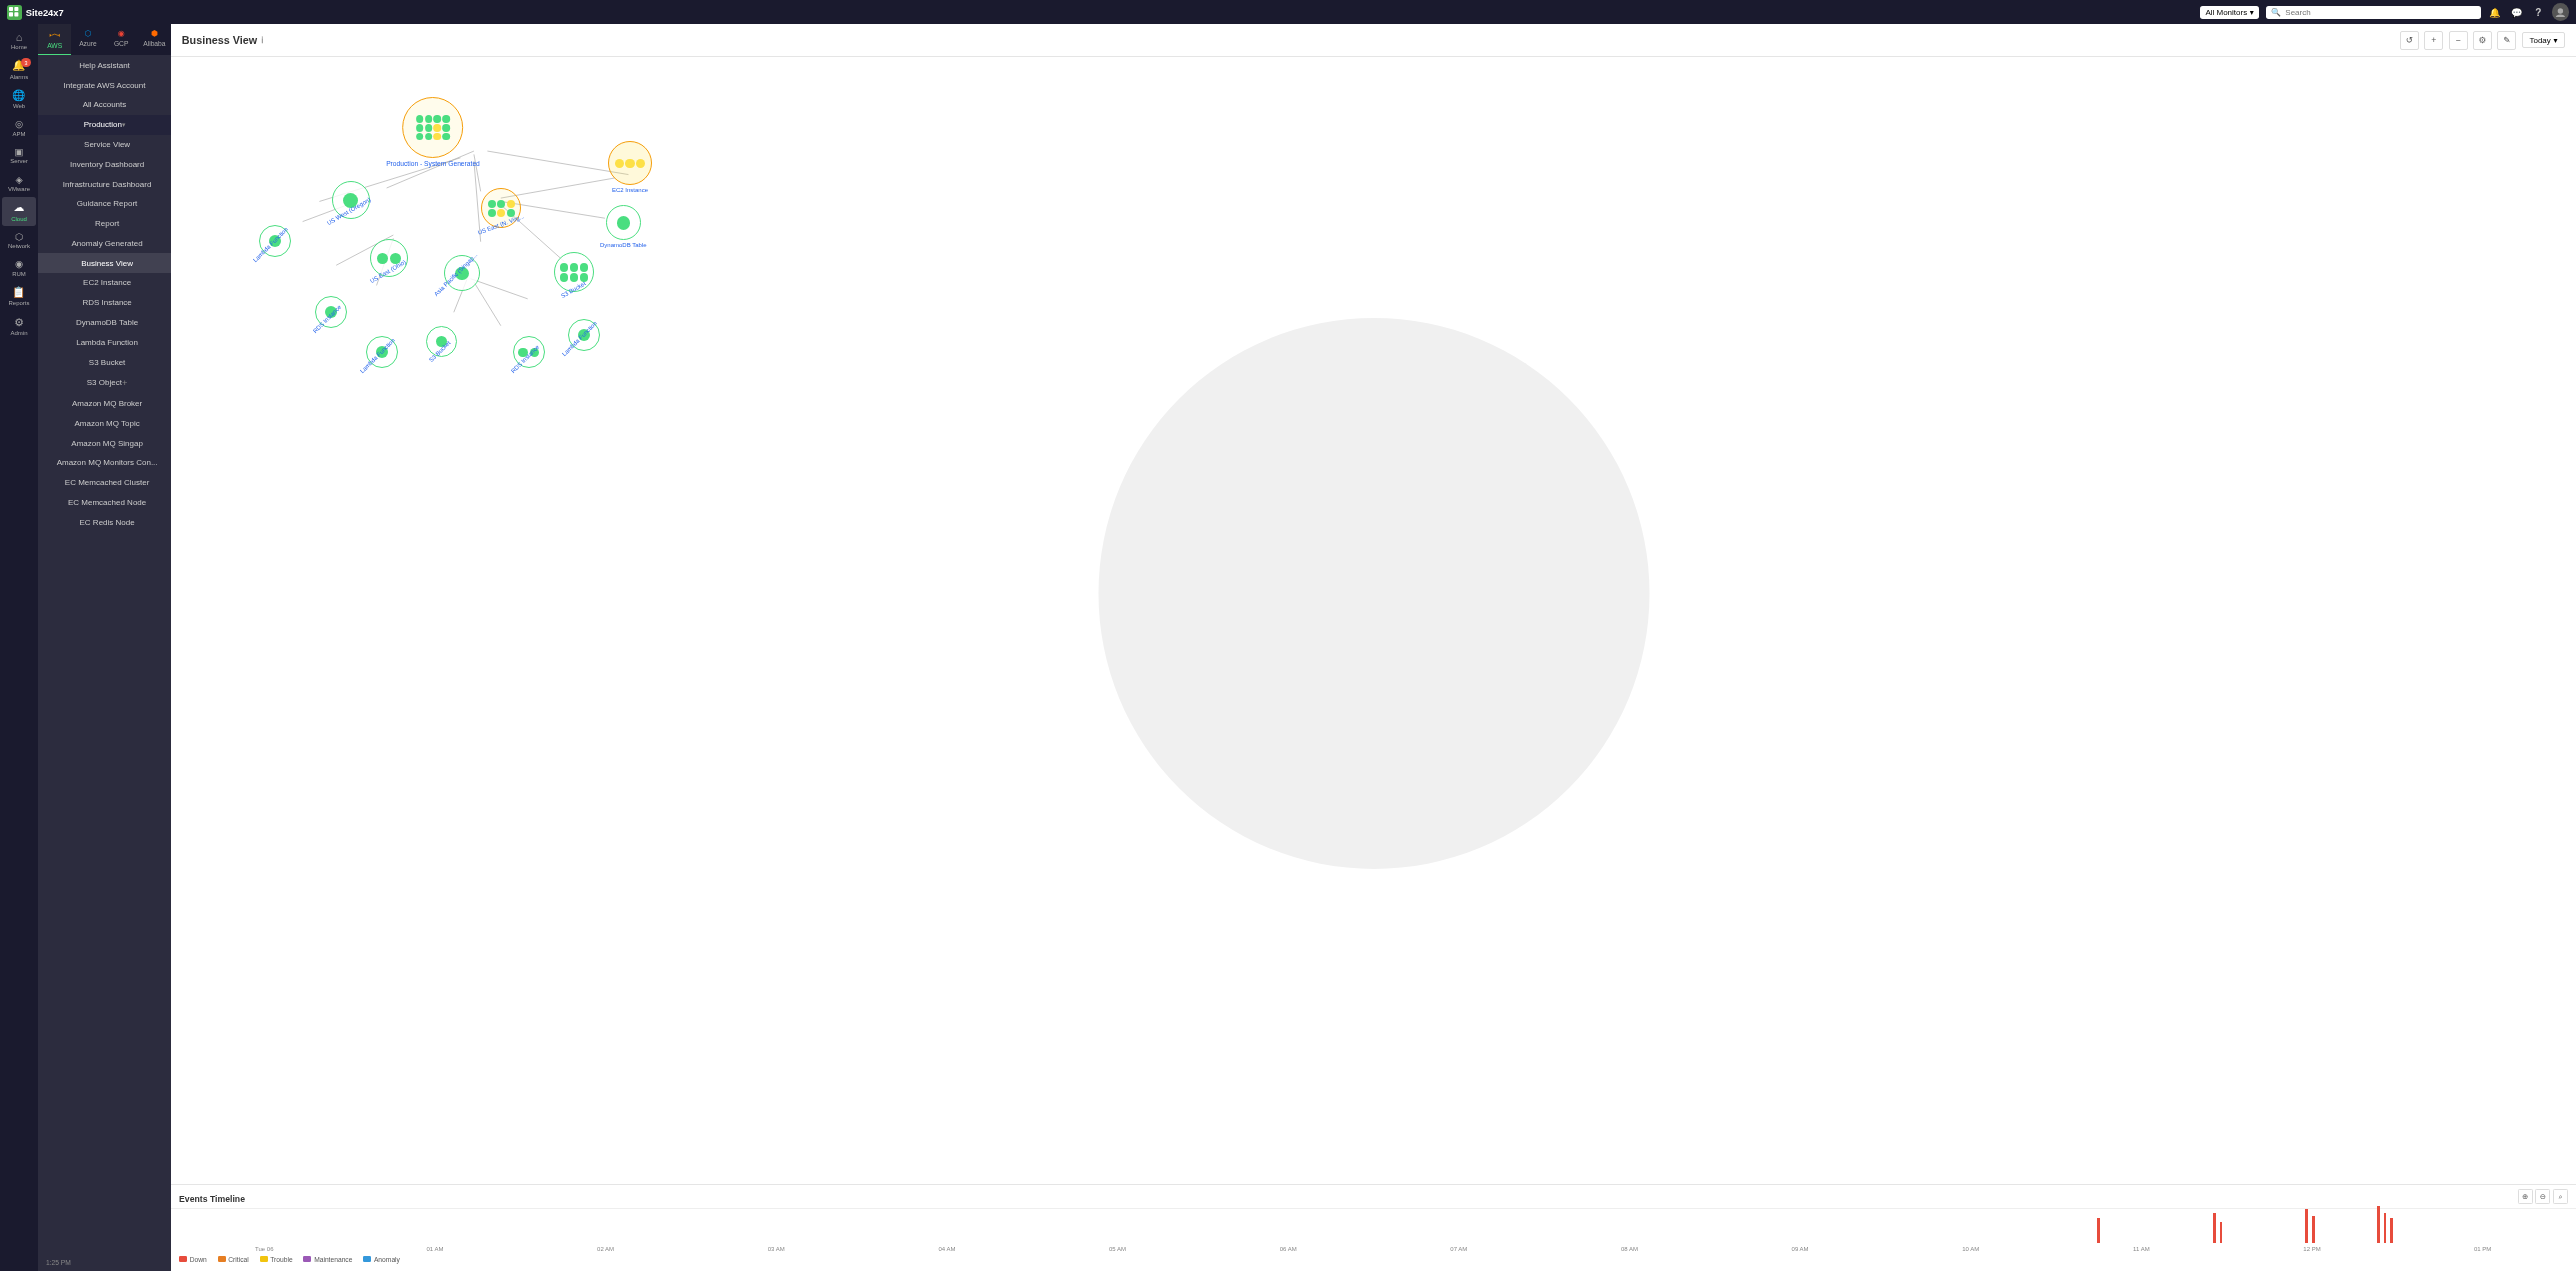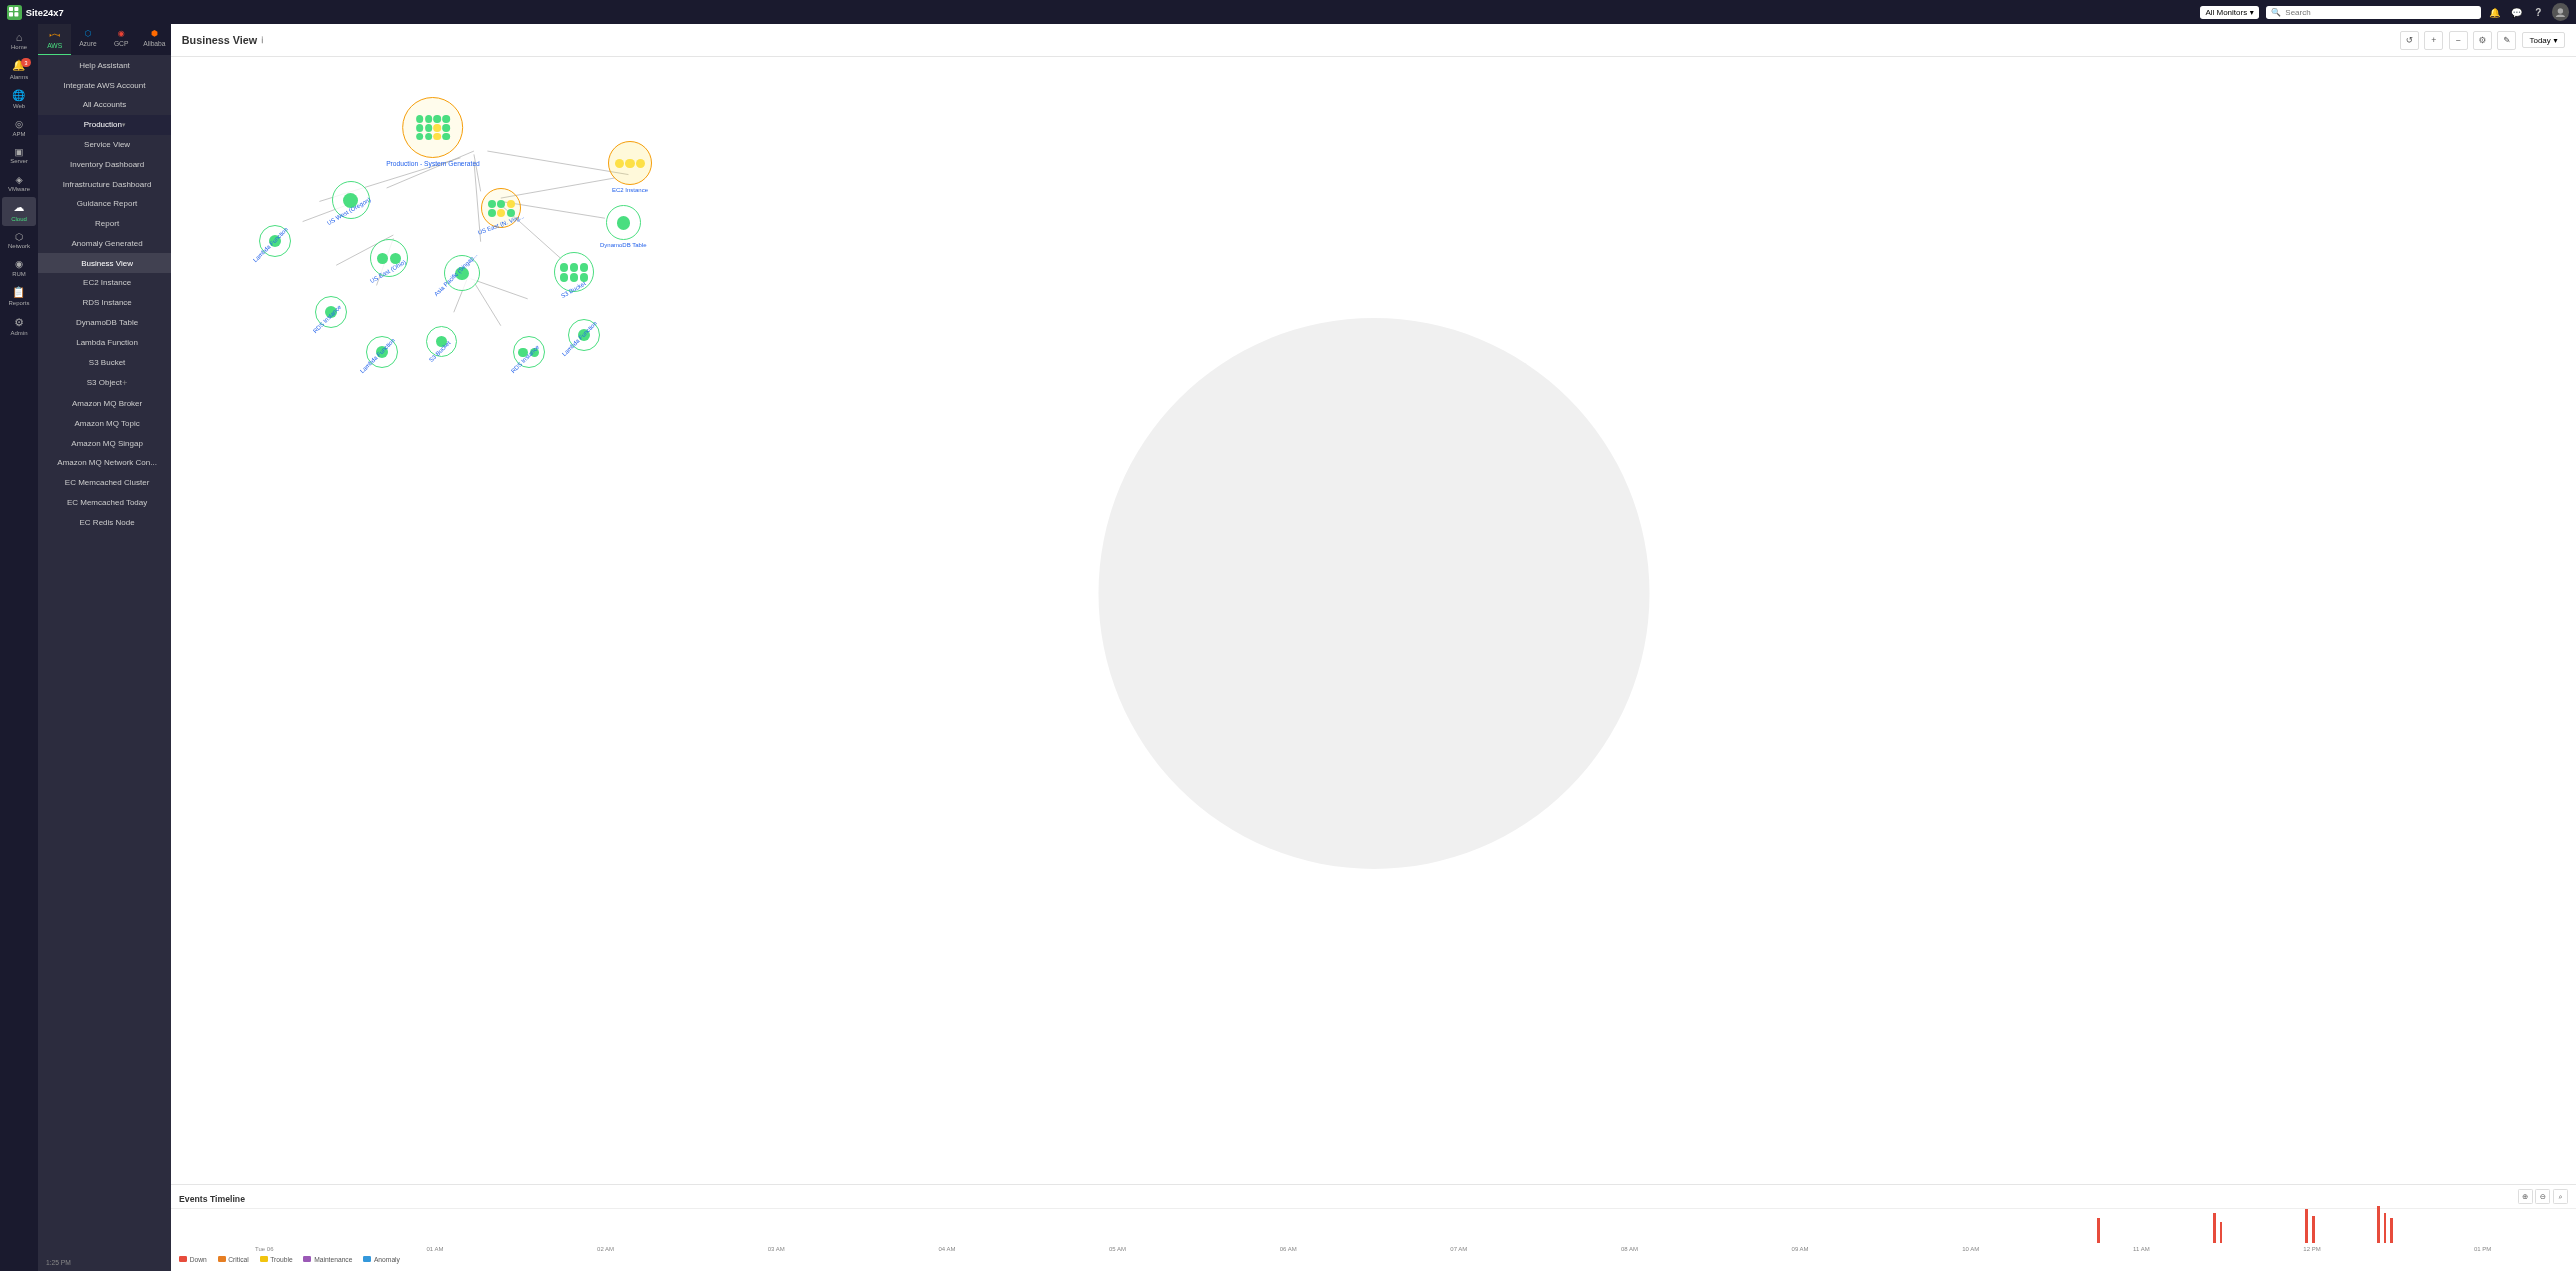--- a/index.html
+++ b/index.html
@@ -470,27 +470,27 @@
     <div class="sidebar-item sub">
       <span>Amazon MQ Broker</span>
     </div>
     <div class="sidebar-item sub">
       <span>Amazon MQ Topic</span>
     </div>
     <div class="sidebar-item sub">
       <span>Amazon MQ Singap</span>
     </div>
     <div class="sidebar-item sub">
-      <span>Amazon MQ Network Con...</span>
+      <span>Amazon MQ Monitors Con...</span>
     </div>
     <div class="sidebar-item sub">
       <span>EC Memcached Cluster</span>
     </div>
     <div class="sidebar-item sub">
-      <span>EC Memcached Today</span>
+      <span>EC Memcached Node</span>
     </div>
     <div class="sidebar-item sub">
       <span>EC Redis Node</span>
     </div>
 
     <div class="sidebar-time">1:25 PM</div>
   </div>
 
   <div class="content-area">
 

